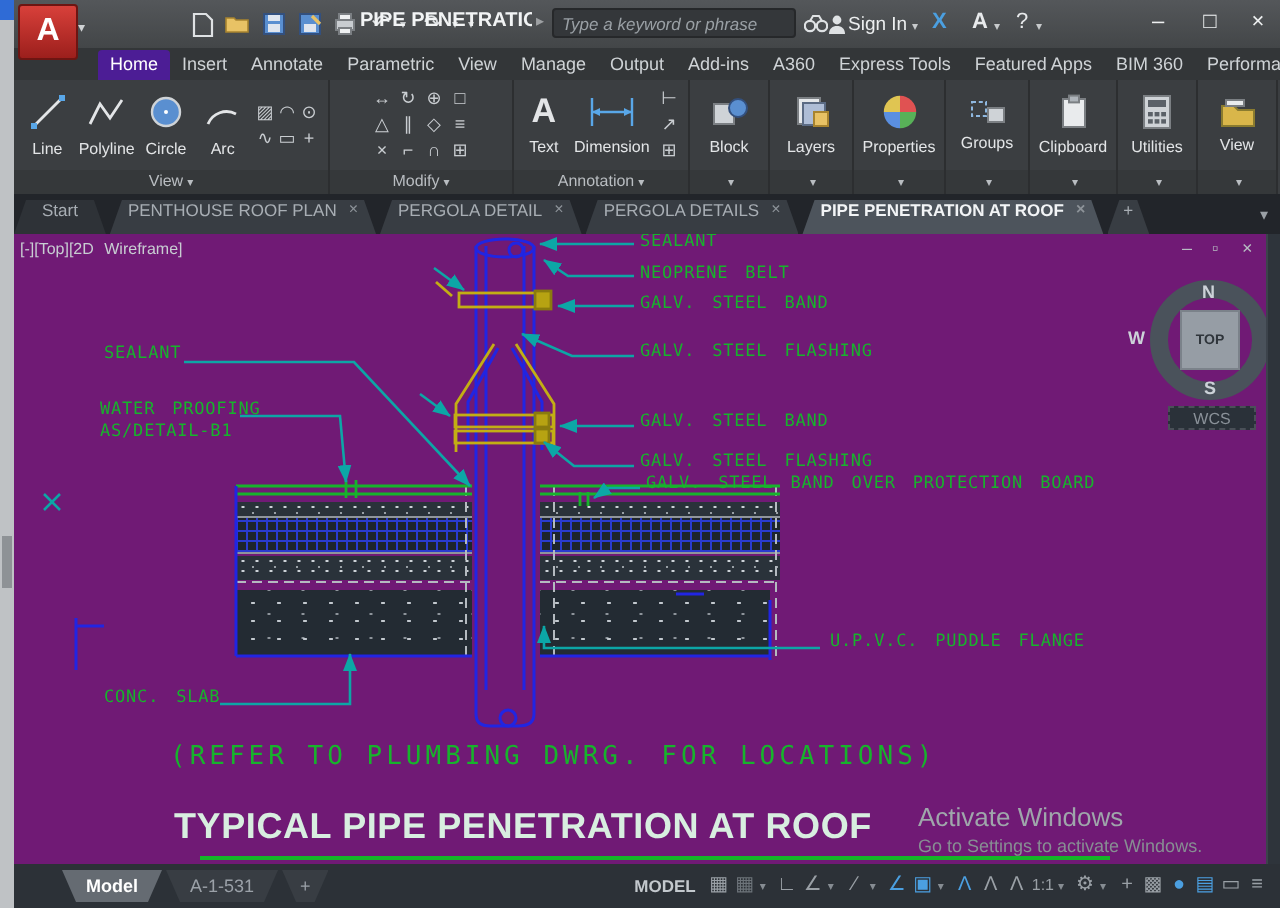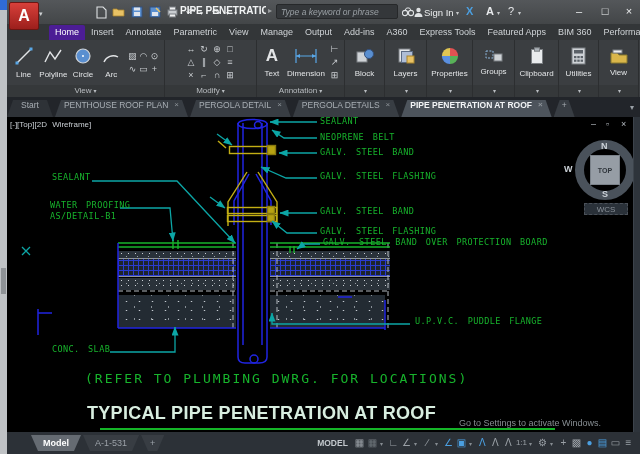--- a/index.html
+++ b/index.html
@@ -61,21 +61,21 @@
   #filetabs{left:7px;top:97px;width:633px;height:20px;background:#22252a;display:flex;align-items:flex-end}
   .ftab{height:17px;display:flex;align-items:flex-start;padding:0 9px;margin-right:2px;font-size:8.5px;color:#a8aeb4;
         background:#383d43;clip-path:polygon(6px 0,calc(100% - 6px) 0,100% 100%,0 100%);white-space:nowrap}
   .ftab .fx{margin-left:6px;font-size:8px;color:#8d9399}
   .ftab.start{background:#2e3237;padding:0 14px}
   .ftab.active{background:#4d545c;color:#f2f4f6;font-weight:bold}
   .ftab.plus{padding:0 8px;background:#383d43}
   #ftab-overflow{margin-left:auto;margin-right:6px;color:#9aa0a6;font-size:8px;align-self:center}
 
   
-  #canvas{left:7px;top:117px;width:626px;height:315px;background:#000000;overflow:hidden}
+  #canvas{left:7px;top:117px;width:626px;height:315px;background:#701a75;overflow:hidden}
   #vp-scroll{left:633px;top:117px;width:7px;height:315px;background:#2e343b;border-left:1px solid #3c434b}
   .cadtext{position:absolute;font-family:"DejaVu Sans Mono",monospace;color:#17b32c;font-size:8.5px;
            letter-spacing:.4px;word-spacing:3px;white-space:nowrap;line-height:9px}
   #vp-label{left:3px;top:3px;font-size:8px;color:#c8cdd2;font-family:"Liberation Sans",sans-serif;letter-spacing:0}
   .vwbtn{color:#b6bcc2;font-size:9px;top:2px}
   .layer{position:absolute;box-sizing:border-box}
   .stipple{background-color:#2a323a;
     background-image:radial-gradient(#cdd2d7 .7px,transparent .95px),radial-gradient(#99a0a6 .6px,transparent .85px);
     background-size:7px 5px,11px 7px;background-position:0 0,3px 2px}
   .gridhatch{background-color:#1d242c;
@@ -532,20 +532,21 @@
   <div class="cadtext" style="left:316px;top:121px">GALV. STEEL BAND OVER PROTECTION BOARD</div>
   <div class="cadtext" style="left:45px;top:56px">SEALANT</div>
   <div class="cadtext" style="left:43px;top:84px">WATER PROOFING</div>
   <div class="cadtext" style="left:43px;top:95px">AS/DETAIL-B1</div>
   <div class="cadtext" style="left:45px;top:228px">CONC. SLAB</div>
   <div class="cadtext" style="left:408px;top:200px">U.P.V.C. PUDDLE FLANGE</div>
 
   <div class="abs" id="note-text">(REFER TO PLUMBING DWRG. FOR LOCATIONS)</div>
   <div class="abs" id="big-title">TYPICAL PIPE PENETRATION AT ROOF</div>
   <div class="abs" id="title-underline"></div>
+  <div class="abs" id="wm1">Activate Windows</div>
   <div class="abs" id="wm2">Go to Settings to activate Windows.</div>
 </div>
 
 <div class="abs" id="vp-scroll"></div>
 
 <div class="abs" id="statusbar">
   <div style="width:24px"></div>
   <div class="stab active">Model</div>
   <div class="stab">A-1-531</div>
   <div class="stab plus">+</div>

